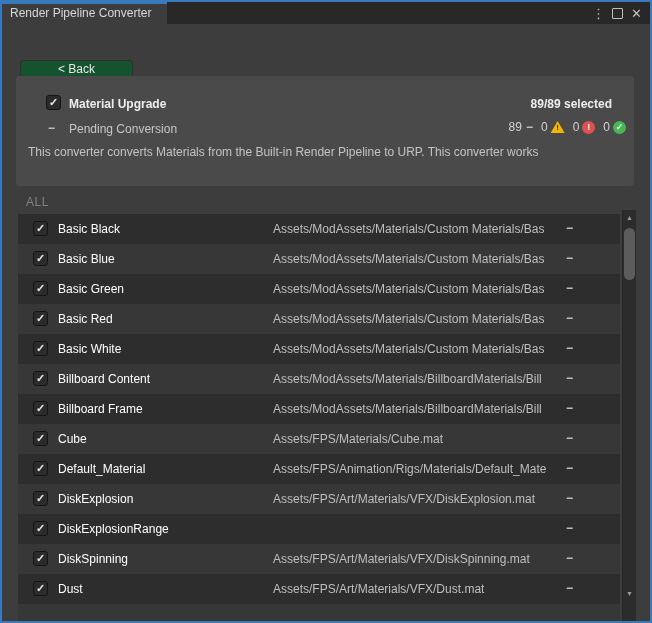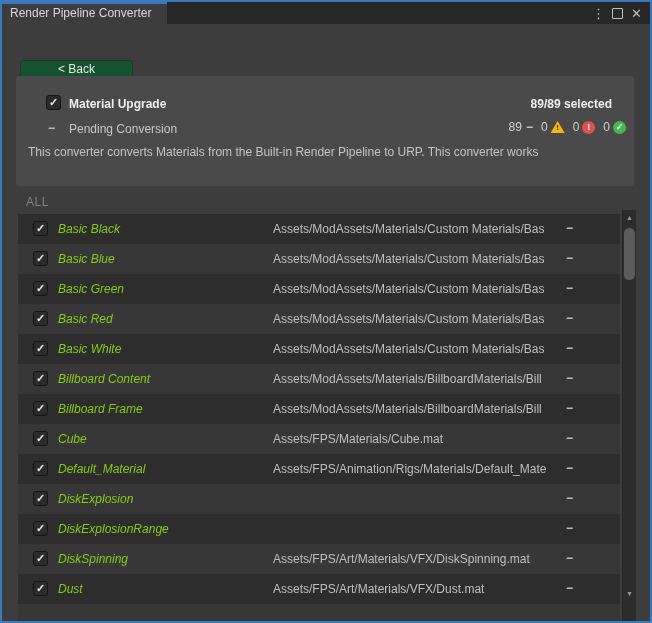--- a/index.html
+++ b/index.html
@@ -52,21 +52,21 @@
   
   .selectors{position:absolute;left:24px;top:193px;display:flex;gap:9px;
     color:#828282;letter-spacing:.5px;flex-direction:column;}
 
   
   .list{position:absolute;left:16px;top:212px;width:602px;bottom:0;overflow:hidden;}
   .row{position:relative;height:30px;}
   .row:nth-child(odd){background:#2D2D2D;}
   .row:nth-child(even){background:#373737;}
   .row .chk{position:absolute;left:15px;top:7px;}
-  .row .name{position:absolute;left:40px;top:8px;color:#84cc16;white-space:nowrap;font-style:italic;}
+  .row .name{position:absolute;left:40px;top:8px;color:#ffffff;white-space:nowrap;}
   .row .path{position:absolute;left:255px;top:8px;width:288px;color:#bfbfbf;
     white-space:nowrap;overflow:hidden;}
   .row .dash{position:absolute;left:548px;top:7px;color:#cccccc;font-weight:bold;}
 
   
   .scrollbar{position:absolute;left:620px;top:208px;bottom:0;width:14px;
     background:#2C2C2C;border-left:1px solid #262626;box-sizing:border-box;}
   .sb-arrow{position:absolute;left:0;width:13px;height:14px;display:flex;
     align-items:center;justify-content:center;color:#9a9a9a;font-size:7px;}
   .sb-up{top:0;}
@@ -184,20 +184,21 @@
     </div>
     <div class="row">
       <span class="chk"><span>✓</span></span>
       <span class="name">Default_Material</span>
       <span class="path">Assets/FPS/Animation/Rigs/Materials/Default_Mate</span>
       <span class="dash">−</span>
     </div>
     <div class="row">
       <span class="chk"><span>✓</span></span>
       <span class="name">DiskExplosion</span>
+      <span class="path">Assets/FPS/Art/Materials/VFX/DiskExplosion.mat</span>
       <span class="dash">−</span>
     </div>
     <div class="row">
       <span class="chk"><span>✓</span></span>
       <span class="name">DiskExplosionRange</span>
       <span class="dash">−</span>
     </div>
     <div class="row">
       <span class="chk"><span>✓</span></span>
       <span class="name">DiskSpinning</span>

